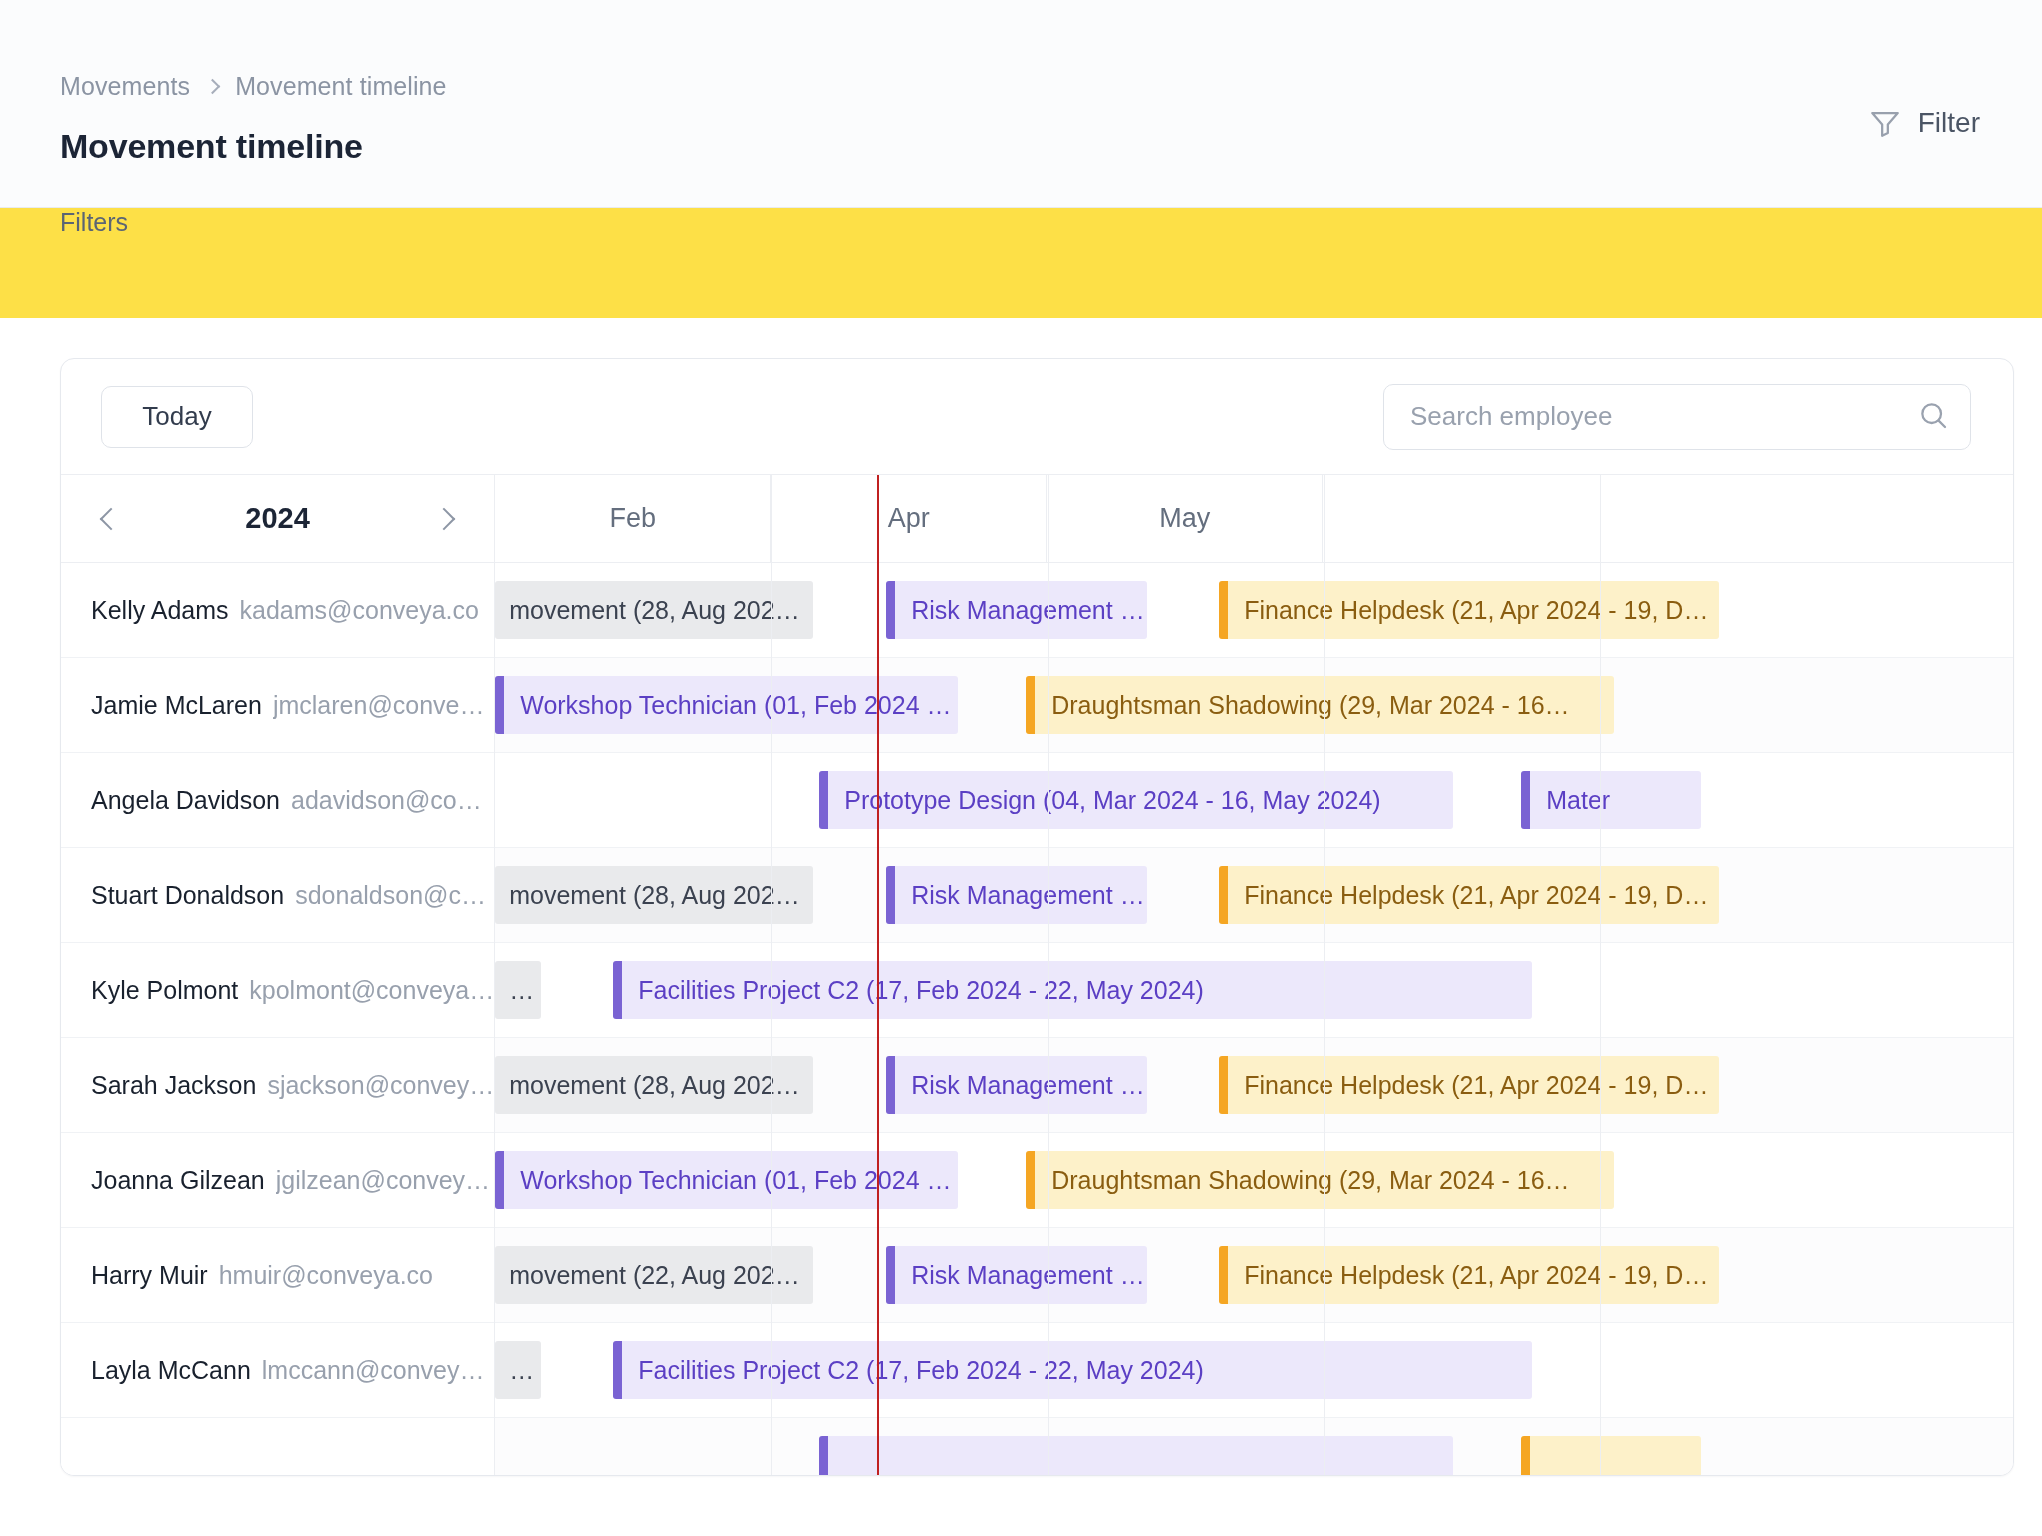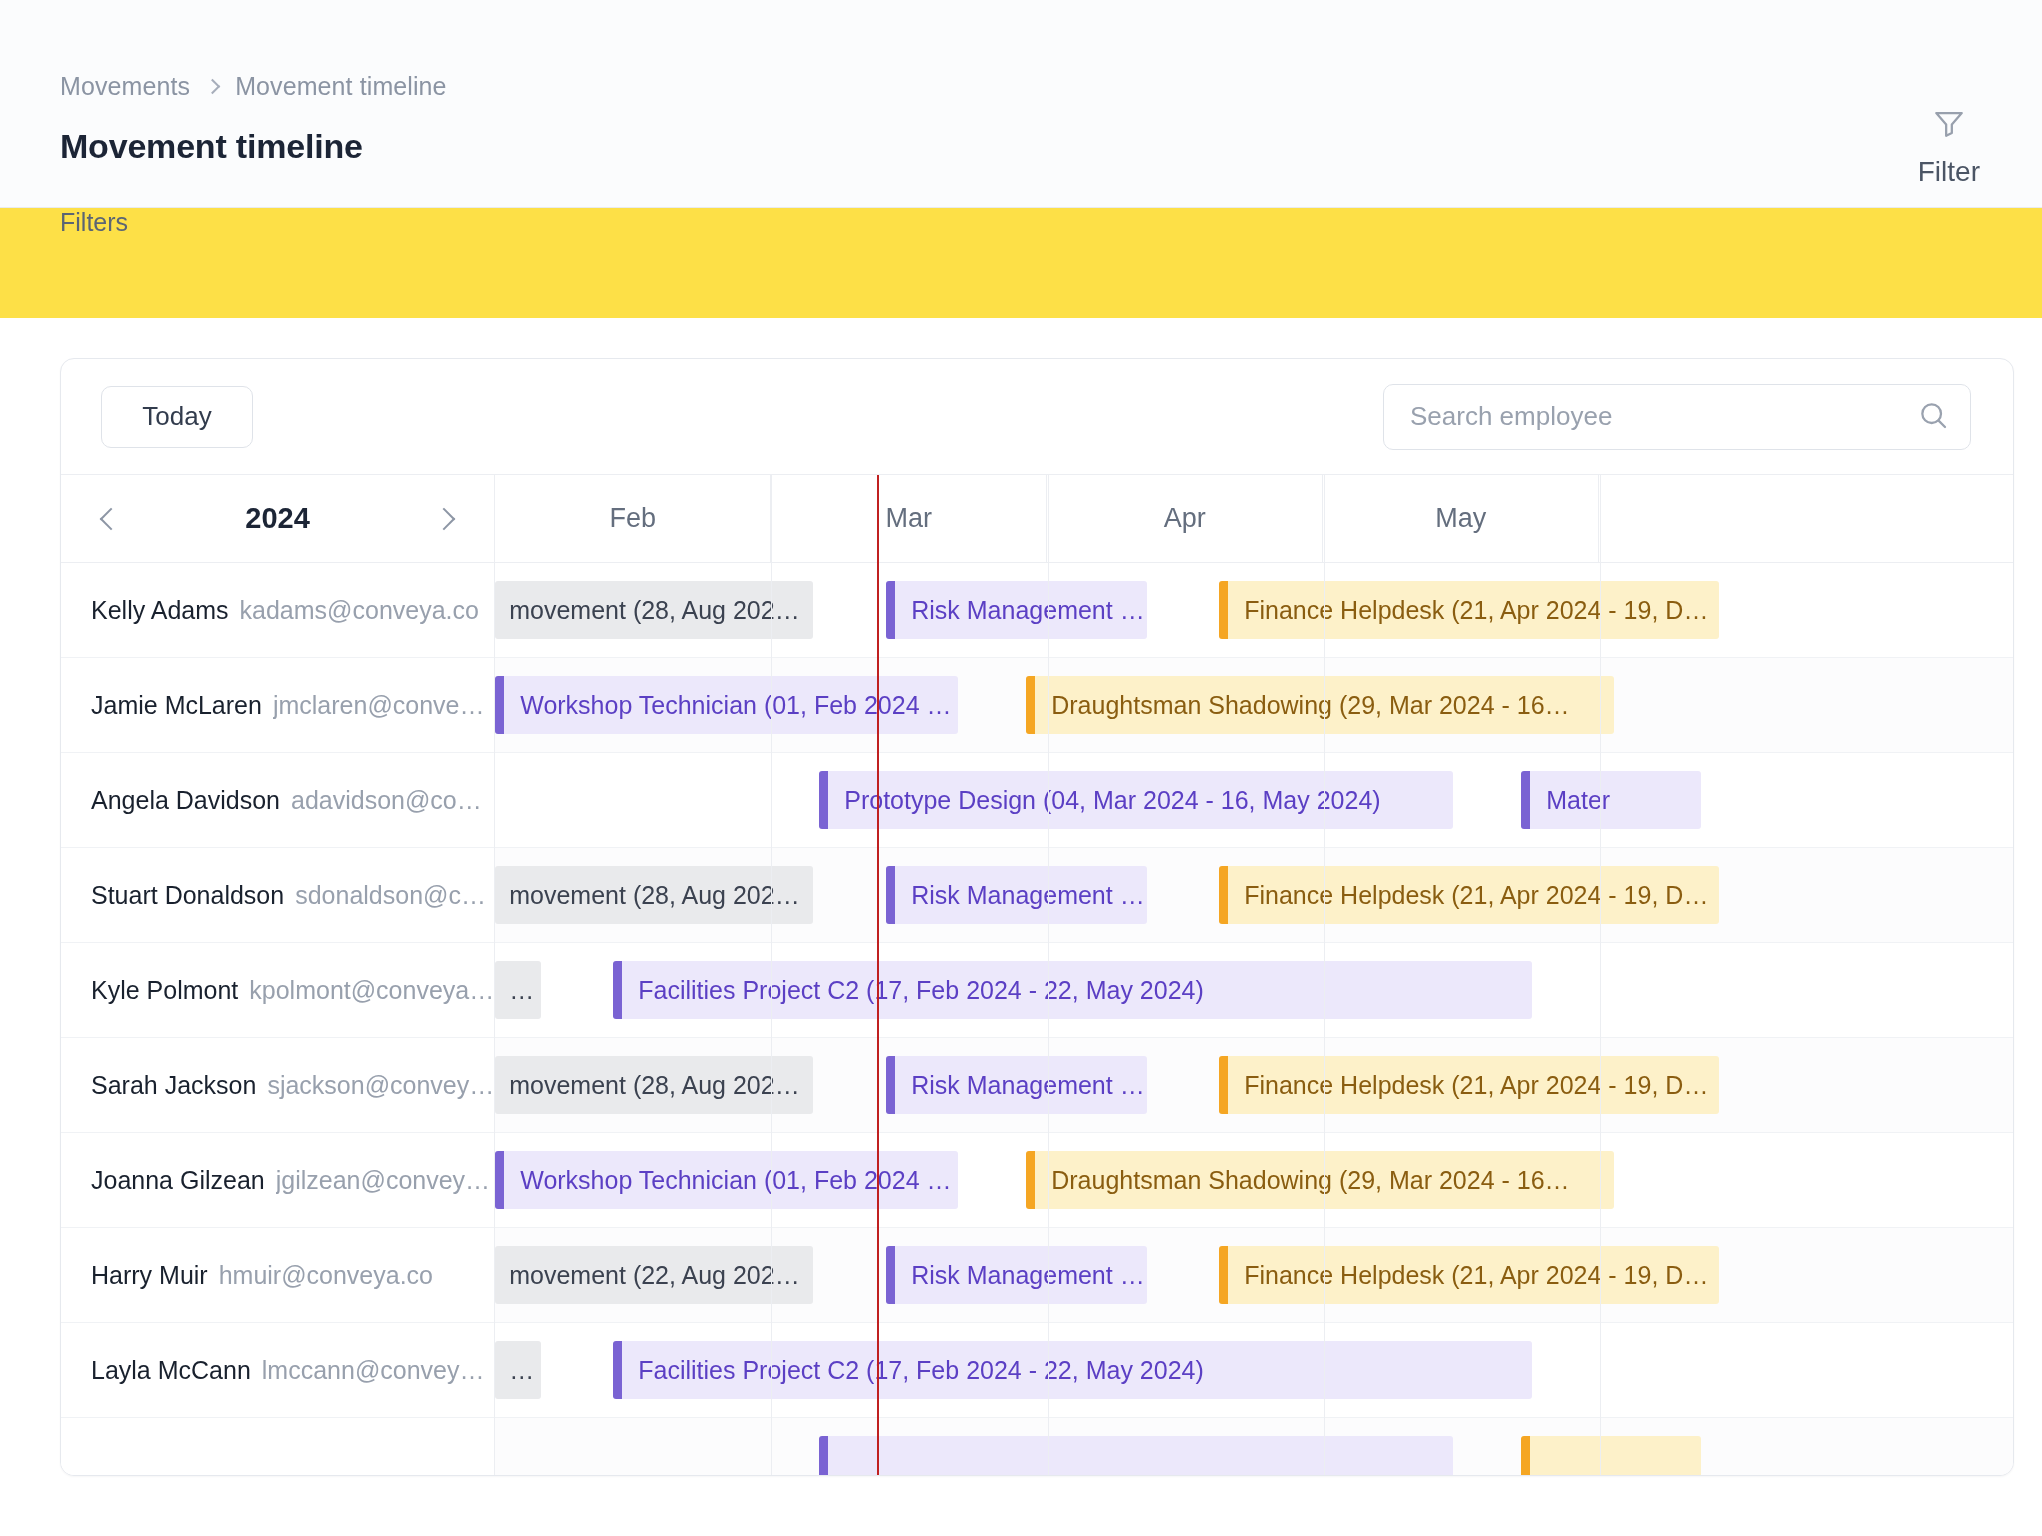--- a/index.html
+++ b/index.html
@@ -47,21 +47,20 @@
     letter-spacing: -0.2px;
   }
   .filter-btn {
     position: absolute;
     right: 62px;
     top: 106px;
     display: flex;
     align-items: center;
     gap: 16px;
     cursor: pointer;
-    flex-direction: column;
   }
   .filter-btn .label {
     font-size: 28px;
     color: #4b5565;
   }
   .funnel { display: block; }
 
   
   .filters-strip {
     height: 110px;
@@ -358,21 +357,20 @@
             <div class="emp-row">
               <span class="name"></span>
               <span class="mail"></span>
             </div>
           </div>
       </div>
 
       <div class="tl-right">
         <div class="months" id="months-row">
             <div class="month-cell">Feb</div>
-            <div class="month-cell">Mar</div>
             <div class="month-cell">Apr</div>
             <div class="month-cell">May</div>
           </div>
         <div id="bars-list">
             <div class="bar-row">
               <div class="bar grey" style="left: 0px; width: 318px;">
                 <span class="txt">movement (28, Aug 2023 - 05,…</span>
               </div>
               <div class="bar purple" style="left: 391px; width: 261px;">
                 <span class="txt">Risk Management (16, M…</span>

